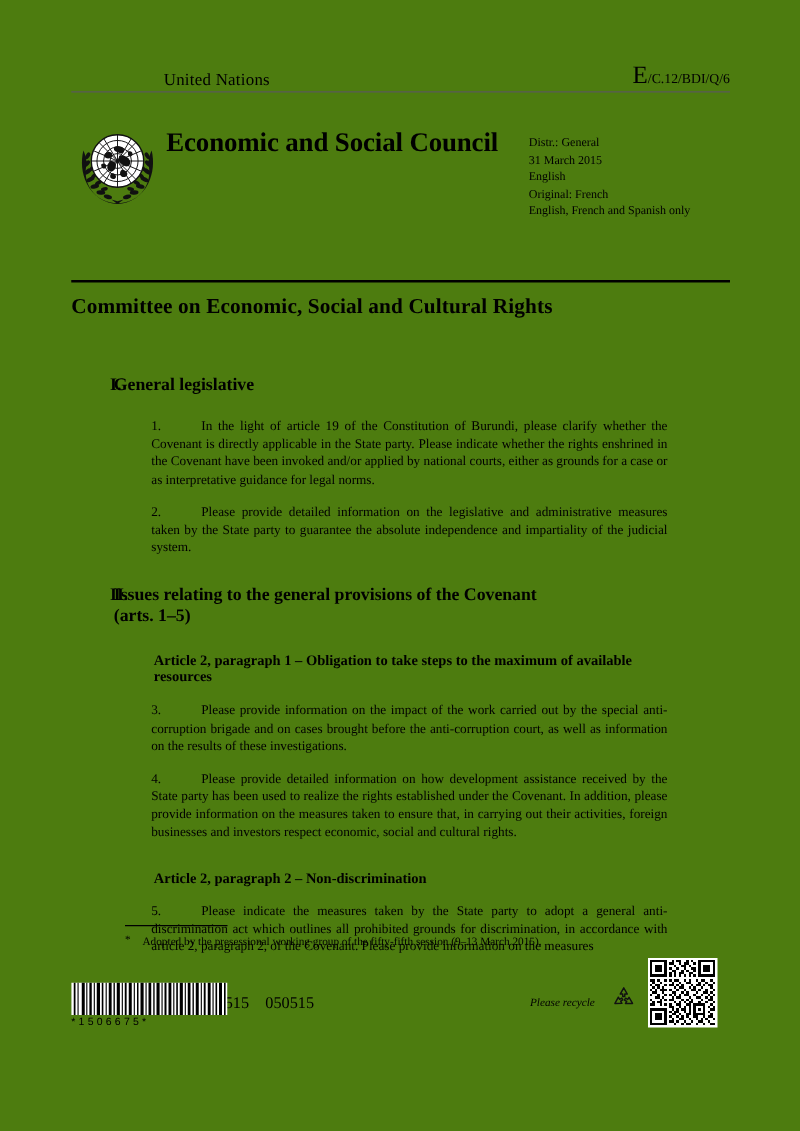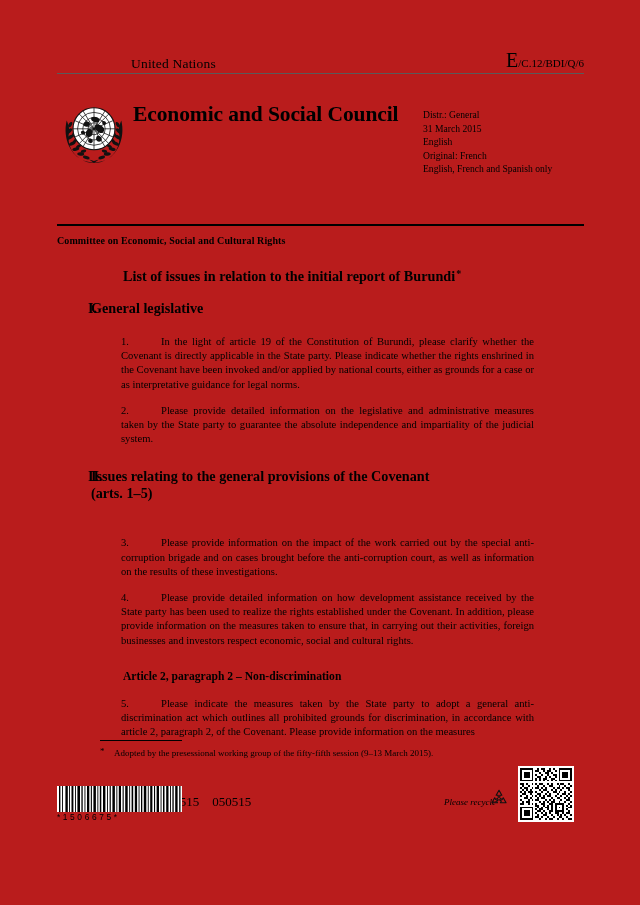--- a/index.html
+++ b/index.html
@@ -14,21 +14,21 @@
     font-family: "Liberation Serif", "DejaVu Serif", serif;
     color: #000000;
     overflow: hidden;
   }
 
   .page {
     position: absolute;
     left: 0; top: 0;
     width: 640px;
     height: 905px;
-    background: #b91c1c;
+    background: #4d7c0f;
   }
 
   
   .masthead {
     position: absolute;
     left: 57px;
     top: 50px;
     width: 527px;
   }
   .mast-top-row {
@@ -95,21 +95,21 @@
     top: 224px;
     width: 527px;
     border-bottom: 2.6px solid #000000;
   }
 
   
   .committee {
     position: absolute;
     left: 57px;
     top: 235px;
-    font-size: 10px;
+    font-size: 17px;
     font-weight: bold;
     letter-spacing: .1px;
   }
 
   .doc-title {
     position: absolute;
     left: 123px;
     top: 268px;
     width: 401px;
     font-size: 14.2px;
@@ -221,21 +221,20 @@
     letter-spacing: 2.6px;
     text-align: left;
     font-family: "Liberation Sans", sans-serif;
   }
   .recycle {
     position: absolute;
     left: 424px;
     top: 797px;
     font-size: 9px;
     font-style: italic;
-    margin-left: 20px;
   }
   .recycle-icon {
     position: absolute;
     left: 488px;
     top: 787px;
     width: 22px;
     height: 22px;
   }
   .qr {
     position: absolute;
@@ -340,23 +339,20 @@
         <div>Original: French</div>
         <div>English, French and Spanish only</div>
       </div>
     </div>
   </div>
 
   <div class="rule-thick"></div>
 
   <div class="committee">Committee on Economic, Social and Cultural Rights</div>
 
-  <div class="doc-title">
-    <span>List of issues in relation to the initial report of Burundi</span><span class="fn-star">*</span>
-  </div>
 
   <div class="content">
 
     <div class="sec-head">
       <span class="sec-num">I.</span>
       <span class="sec-text">General legislative</span>
     </div>
 
     <div class="sp-18"></div>
 
@@ -375,20 +371,21 @@
     <div class="sec-head">
       <span class="sec-num">II.</span>
       <span class="sec-text">
         <span>Issues relating to the general provisions of the Covenant</span>
         <span class="sec-sub">(arts. 1–5)</span>
       </span>
     </div>
 
     <div class="sp-20"></div>
 
+    <div class="sub-head">Article 2, paragraph 1 – Obligation to take steps to the maximum of available resources</div>
 
     <div class="sp-14"></div>
 
     <p class="para">
       <span class="pnum">3.</span><span>Please provide information on the impact of the work carried out by the special anti-corruption brigade and on cases brought before the anti-corruption court, as well as information on the results of these investigations.</span>
     </p>
 
     <div class="sp-12"></div>
 
     <p class="para">

